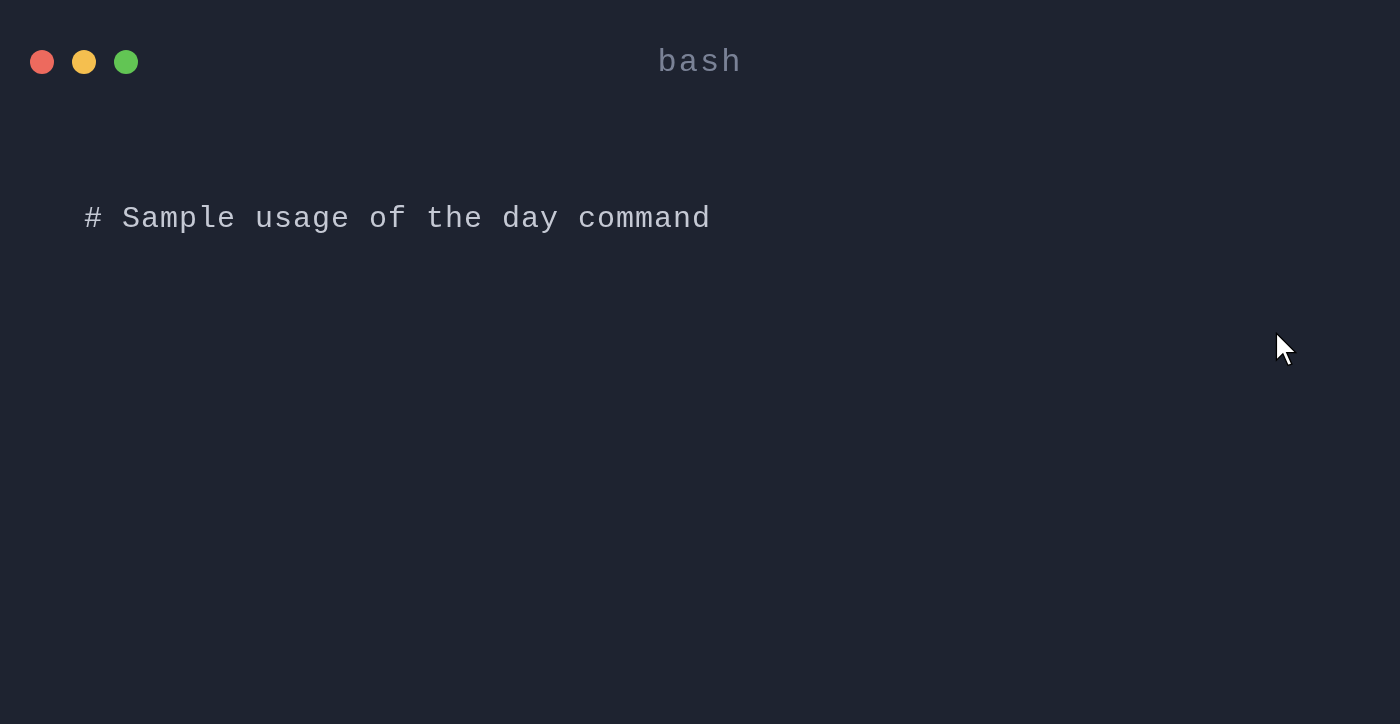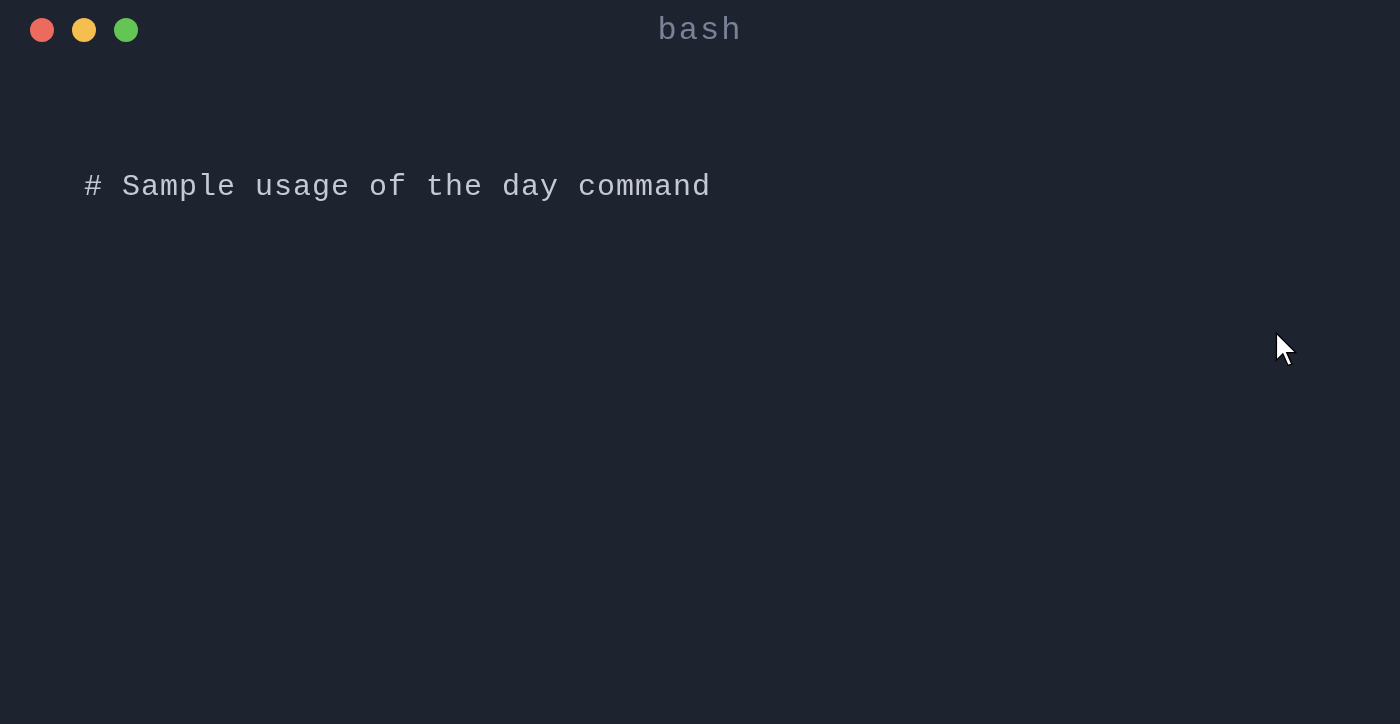--- a/index.html
+++ b/index.html
@@ -13,20 +13,21 @@
       background: #1e2330;
       font-family: 'SF Mono', 'Monaco', 'Menlo', 'Consolas', 'Courier New', monospace;
       overflow: hidden;
       position: relative;
     }
     .titlebar {
       position: relative;
       height: 50px;
       display: flex;
       align-items: center;
+      margin-top: 32px;
     }
     .traffic-lights {
       position: absolute;
       left: 30px;
       top: 18px;
       display: flex;
       gap: 18px;
     }
     .traffic-light {
       width: 24px;

